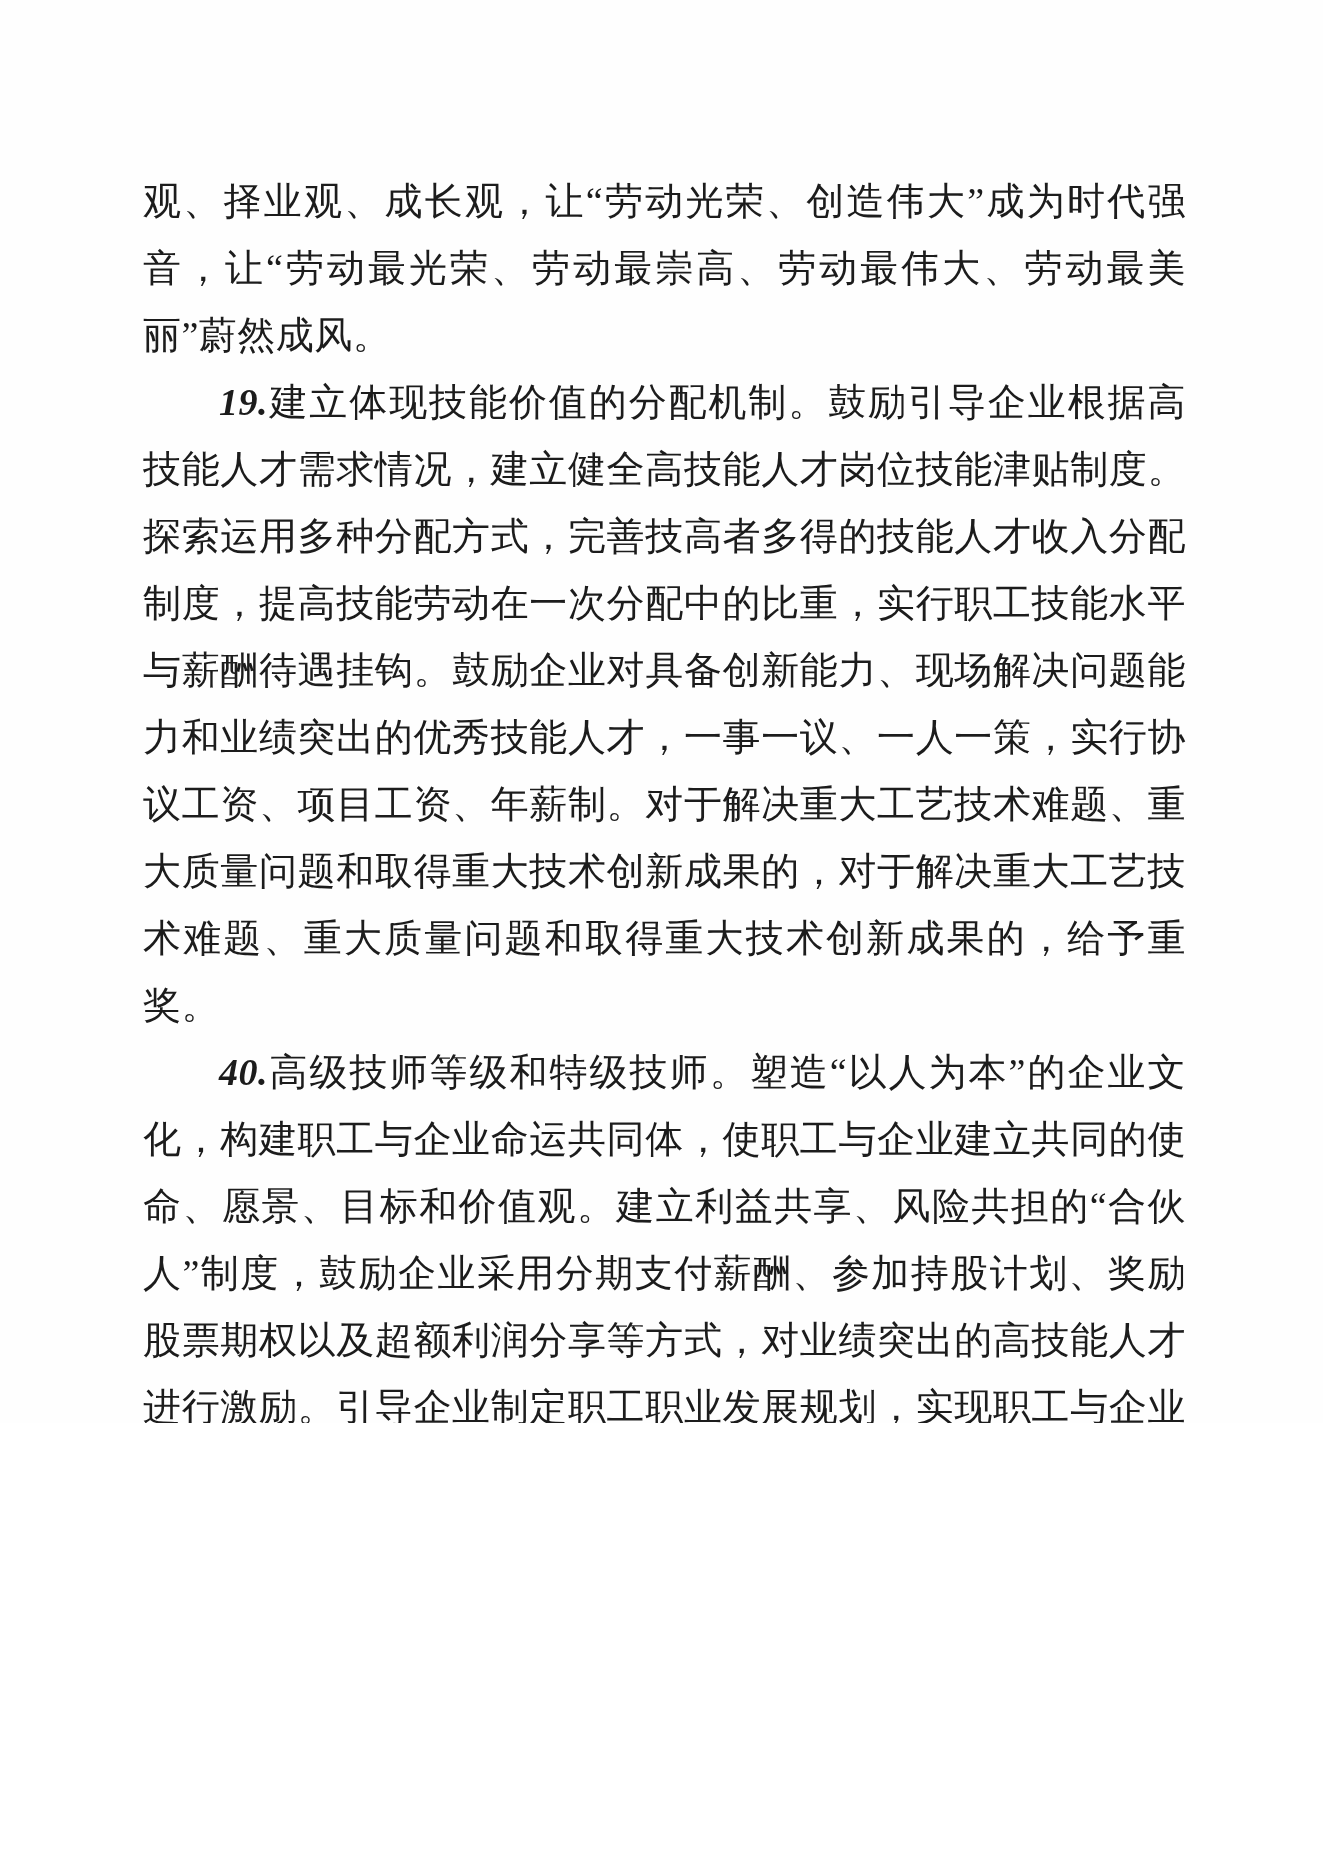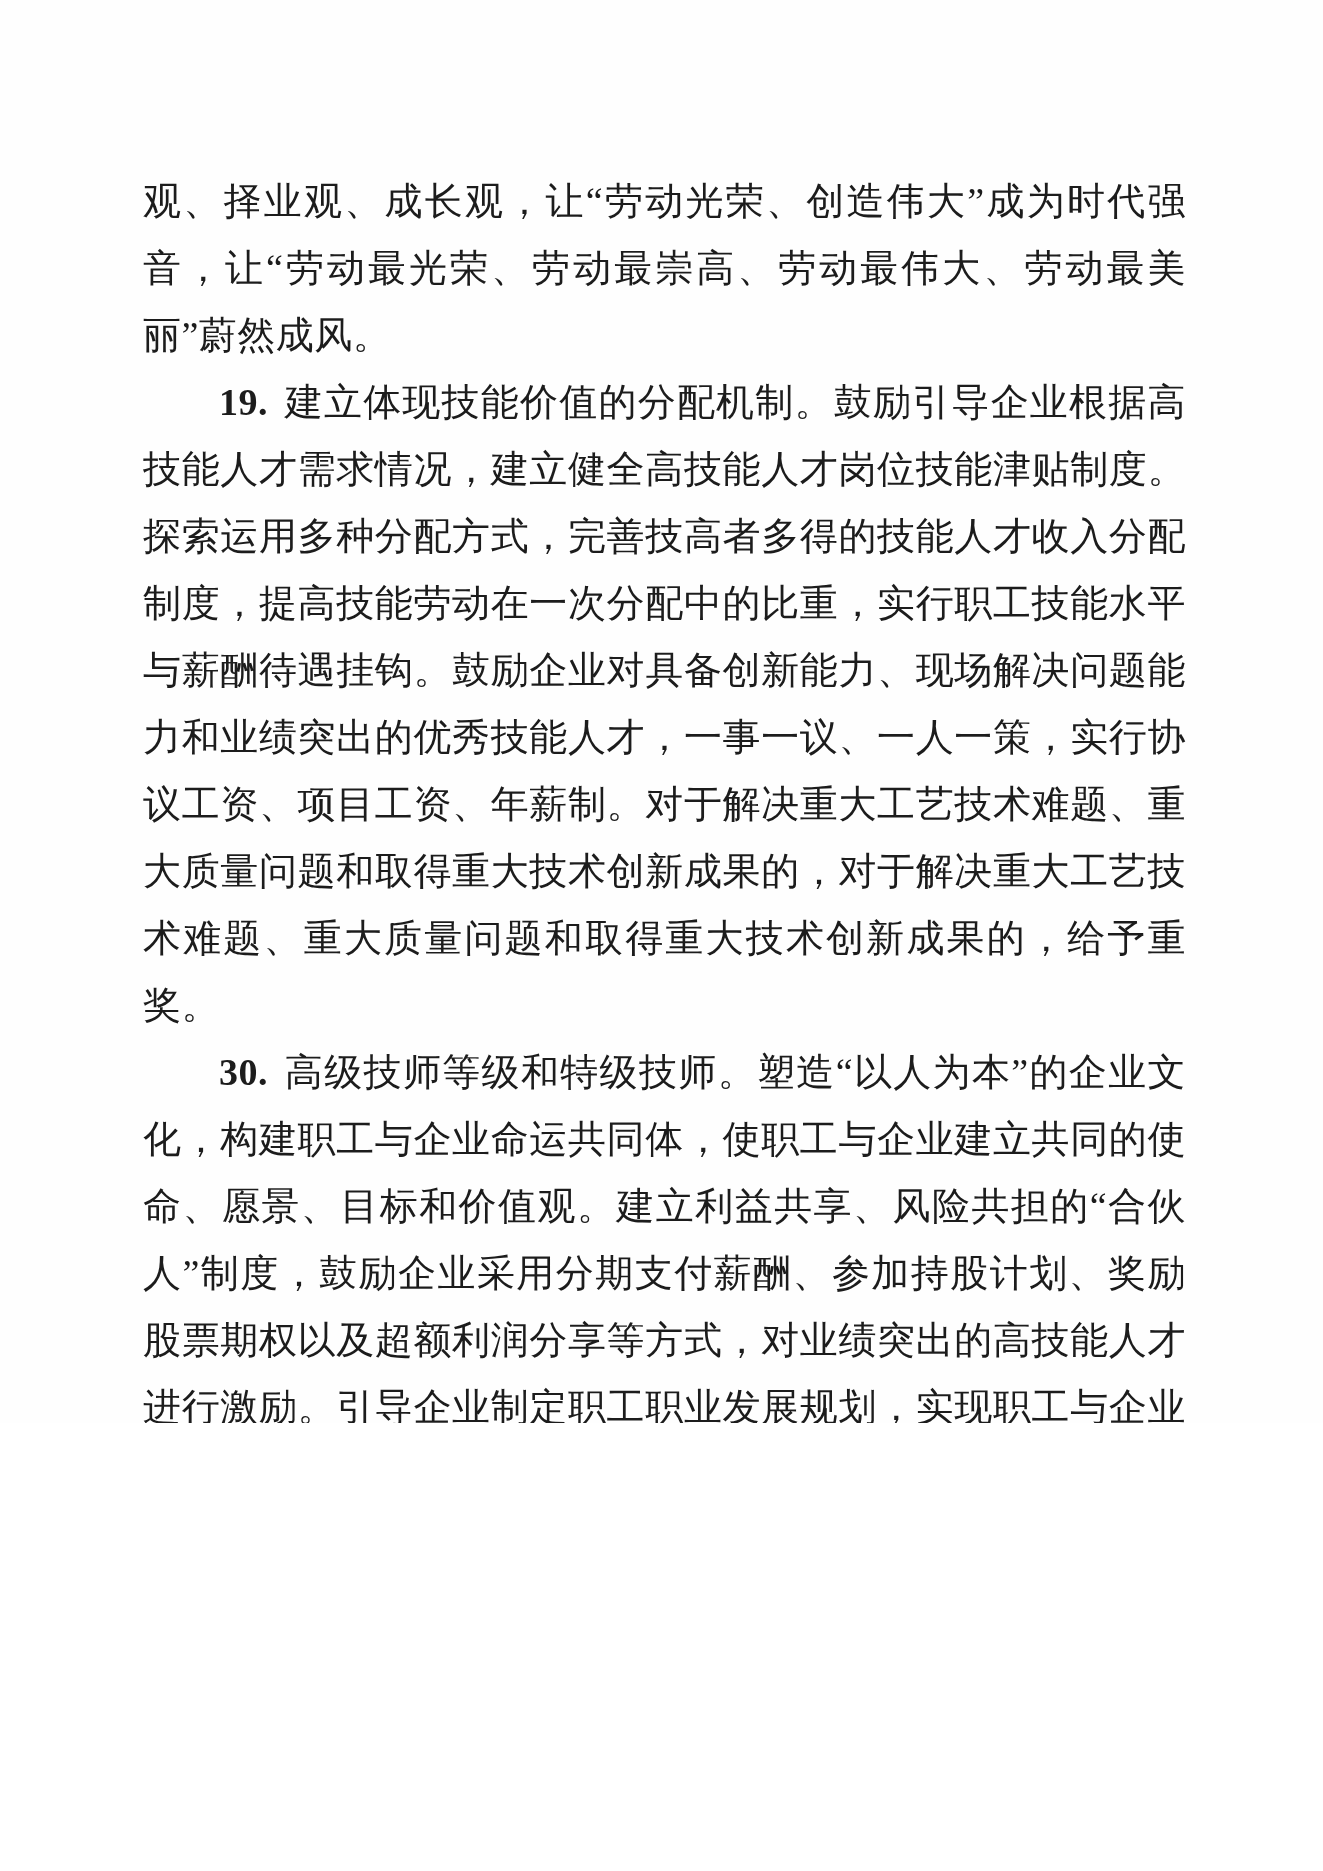--- a/index.html
+++ b/index.html
@@ -29,21 +29,22 @@
   }
   .text-block p {
     margin: 0;
     padding: 0;
   }
   p.indented {
     text-indent: 76px;
   }
   .item-number {
     font-weight: bold;
-    margin-right: 16px;
+    margin-right: 0;
+    font-style: italic;
   }
   .item-title {
     font-weight: normal;
   }
   .page-footer {
     position: absolute;
     left: 176px;
     top: 1638px;
     font-size: 34px;
     line-height: 50px;
@@ -55,19 +56,19 @@
 <body>
 
 <div class="page">
 
   <div class="text-block">
 
     <p><span>观、择业观、成长观，让“劳动光荣、创造伟大”成为时代强音，让“劳动最光荣、劳动最崇高、劳动最伟大、劳动最美丽”蔚然成风。</span></p>
 
     <p class="indented"><span class="item-number">19.</span><span class="item-title">建立体现技能价值的分配机制。</span><span>鼓励引导企业根据高技能人才需求情况，建立健全高技能人才岗位技能津贴制度。探索运用多种分配方式，完善技高者多得的技能人才收入分配制度，提高技能劳动在一次分配中的比重，实行职工技能水平与薪酬待遇挂钩。鼓励企业对具备创新能力、现场解决问题能力和业绩突出的优秀技能人才，一事一议、一人一策，实行协议工资、项目工资、年薪制。对于解决重大工艺技术难题、重大质量问题和取得重大技术创新成果的，对于解决重大工艺技术难题、重大质量问题和取得重大技术创新成果的，给予重奖。</span></p>
 
-    <p class="indented"><span class="item-number">30.</span><span class="item-title">高级技师等级和特级技师。</span><span>塑造“以人为本”的企业文化，构建职工与企业命运共同体，使职工与企业建立共同的使命、愿景、目标和价值观。建立利益共享、风险共担的“合伙人”制度，鼓励企业采用分期支付薪酬、参加持股计划、奖励股票期权以及超额利润分享等方式，对业绩突出的高技能人才进行激励。引导企业制定职工职业发展规划，实现职工与企业共同成长、共同发展。引导企业设立技师、高级技师等级和特级技师、首席技师岗位序列，同工程技术序列享受同等的工作、生活、政治待遇，打通技能人才与工程技术人员、管理人员的通道，进一步畅通技能人才发展渠道，为拓展职工成长成才空间创</span></p>
+    <p class="indented"><span class="item-number">40.</span><span class="item-title">高级技师等级和特级技师。</span><span>塑造“以人为本”的企业文化，构建职工与企业命运共同体，使职工与企业建立共同的使命、愿景、目标和价值观。建立利益共享、风险共担的“合伙人”制度，鼓励企业采用分期支付薪酬、参加持股计划、奖励股票期权以及超额利润分享等方式，对业绩突出的高技能人才进行激励。引导企业制定职工职业发展规划，实现职工与企业共同成长、共同发展。引导企业设立技师、高级技师等级和特级技师、首席技师岗位序列，同工程技术序列享受同等的工作、生活、政治待遇，打通技能人才与工程技术人员、管理人员的通道，进一步畅通技能人才发展渠道，为拓展职工成长成才空间创</span></p>
 
   </div>
 
   <div class="page-footer">— 3 —</div>
 
 </div>
 
 </body></html>

